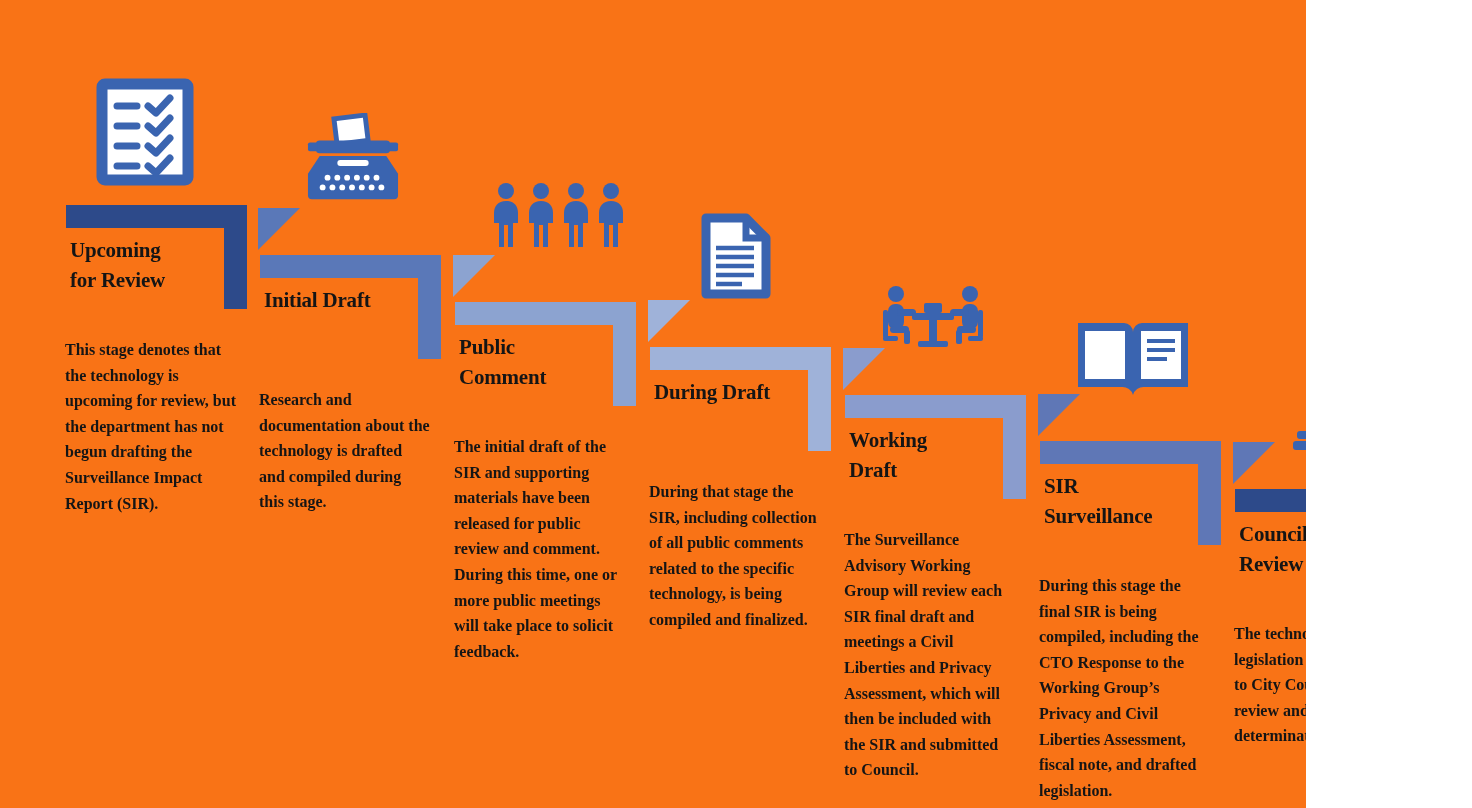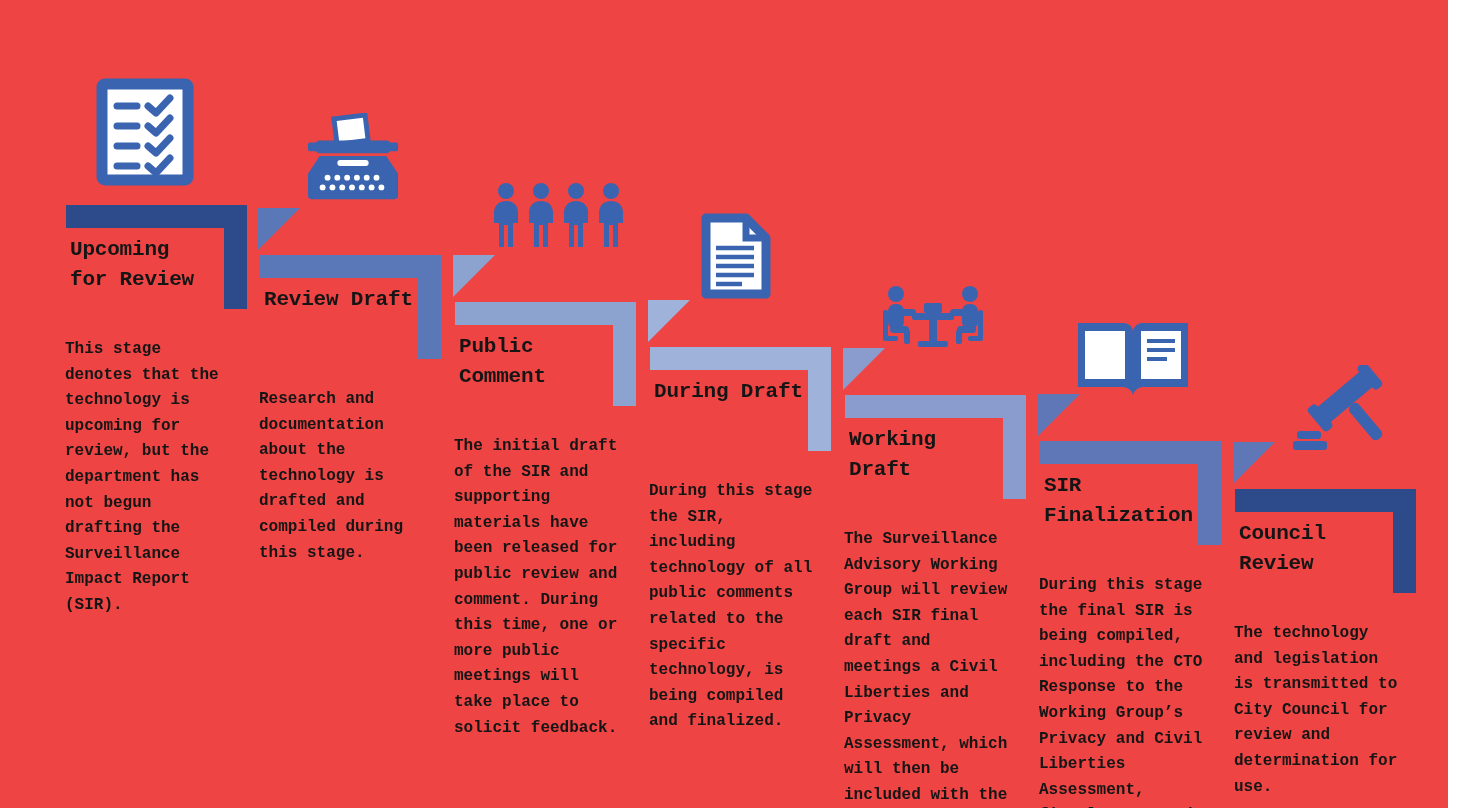--- a/index.html
+++ b/index.html
@@ -1,19 +1,19 @@
 <!DOCTYPE html>
 <html><head>
 <meta charset="utf-8">
 <title>SIR Process Diagram</title>
 <style>
   html,body{margin:0;padding:0;background:#ffffff;}
   .canvas{
-    position:relative;width:1448px;height:808px;background:#ef4444;overflow:hidden;
-    font-family:Liberation Mono, monospace;color:#151515;
+    position:relative;width:1306px;height:808px;background:#f97316;overflow:hidden;
+    font-family:Liberation Serif, serif;color:#151515;
   }
   .stage{position:absolute;width:181px;}
   .bar{position:absolute;left:0;top:0;width:181px;height:23px;background:var(--bar);}
   .drop{position:absolute;left:158px;top:0;width:23px;height:104px;background:var(--bar);}
   .tri{position:absolute;left:-2px;top:-47px;width:0;height:0;
        border-top:42px solid var(--tri);border-right:42px solid transparent;}
   .icon{position:absolute;color:var(--icon);}
   .icon svg{display:block;width:100%;height:auto;}
   .title{
     position:absolute;left:4px;top:30px;width:178px;margin:0;
@@ -86,21 +86,21 @@
           <circle cx="17" cy="76" r="3"></circle>
             <circle cx="27" cy="76" r="3"></circle>
             <circle cx="37" cy="76" r="3"></circle>
           <circle cx="47" cy="76" r="3"></circle>
             <circle cx="57" cy="76" r="3"></circle>
             <circle cx="67" cy="76" r="3"></circle>
             <circle cx="77" cy="76" r="3"></circle>
         </g>
       </svg>
     </div>
-    <h2 class="title">Review Draft</h2>
+    <h2 class="title">Initial Draft</h2>
     <p class="desc">Research and documentation about the technology is drafted and compiled during this stage.</p>
   </div>
 
   <div class="stage s3" style="--bar: #8CA3D0; --tri: #8CA3D0;">
     <div class="tri"></div>
     <div class="bar"></div>
     <div class="drop"></div>
     <div class="icon">
       <svg viewBox="0 0 136 66" aria-hidden="true">
         <g fill="currentColor">
@@ -139,21 +139,21 @@
         <g stroke="currentColor" stroke-width="4.5">
           <line x1="20" y1="36" x2="58" y2="36"></line>
           <line x1="20" y1="45" x2="58" y2="45"></line>
           <line x1="20" y1="54" x2="58" y2="54"></line>
           <line x1="20" y1="63" x2="58" y2="63"></line>
           <line x1="20" y1="72" x2="46" y2="72"></line>
         </g>
       </svg>
     </div>
     <h2 class="title">During Draft</h2>
-    <p class="desc">During this stage the SIR, including technology of all public comments related to the specific technology, is being compiled and finalized.</p>
+    <p class="desc">During that stage the SIR, including collection of all public comments related to the specific technology, is being compiled and finalized.</p>
   </div>
 
   <div class="stage s5" style="--bar: #8A9CCD; --tri: #8A9CCD;">
     <div class="tri"></div>
     <div class="bar"></div>
     <div class="drop"></div>
     <div class="icon">
       <svg viewBox="0 0 100 68" aria-hidden="true">
         <g fill="currentColor">
           <circle cx="13" cy="11" r="8"></circle>
@@ -192,21 +192,21 @@
         <rect x="15" y="14" width="40" height="48" fill="#fff"></rect>
         <rect x="71" y="14" width="40" height="48" fill="#fff"></rect>
         <g stroke="currentColor" stroke-width="4">
           <line x1="77" y1="24" x2="105" y2="24"></line>
           <line x1="77" y1="33" x2="105" y2="33"></line>
           <line x1="77" y1="42" x2="97" y2="42"></line>
         </g>
       </svg>
     </div>
     <h2 class="title">SIR
-Finalization</h2>
+Surveillance</h2>
     <p class="desc">During this stage the final SIR is being compiled, including the CTO Response to the Working Group’s Privacy and Civil Liberties Assessment, fiscal note, and drafted legislation.</p>
   </div>
 
   <div class="stage s7" style="--bar: #2D4A8A; --tri: #5F77B6;">
     <div class="tri"></div>
     <div class="bar"></div>
     <div class="drop"></div>
     <div class="icon">
       <svg viewBox="0 0 98 94" aria-hidden="true">
         <g fill="currentColor">

